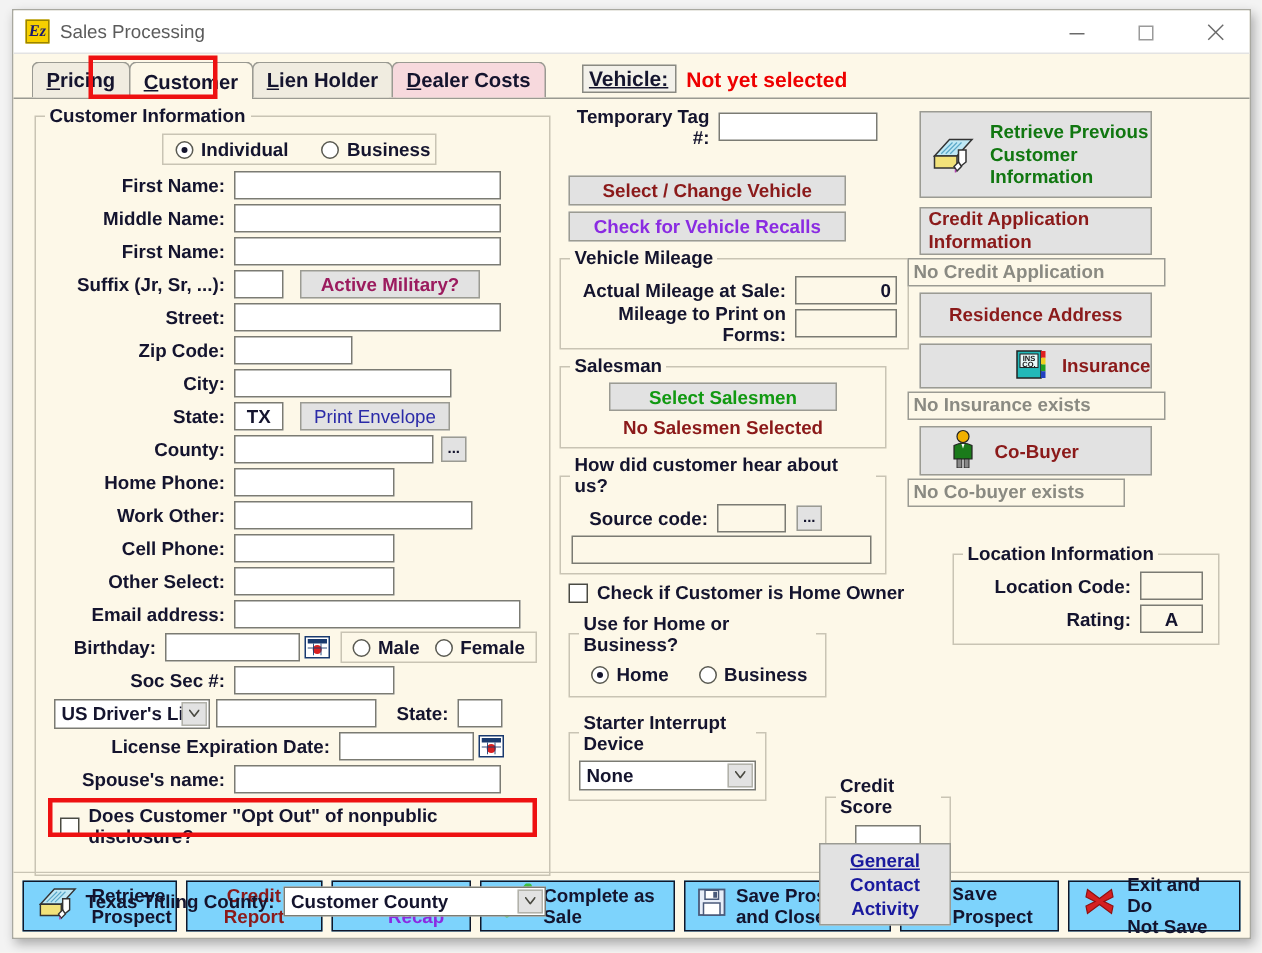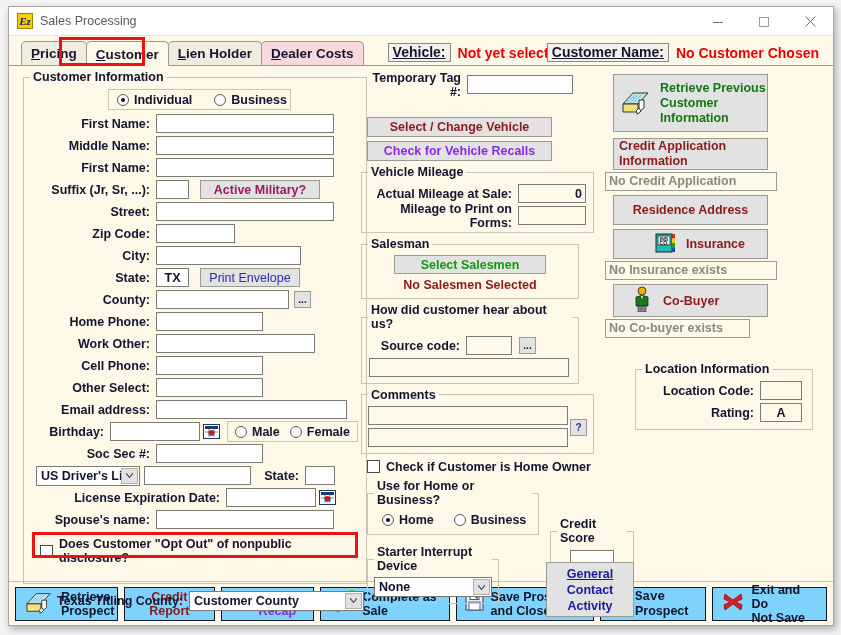--- a/index.html
+++ b/index.html
@@ -105,21 +105,21 @@
     position: absolute; right: 14px; bottom: 3px;
   }
   
   .body {
     flex: 1;
     position: relative;
     background: #fdf8e8;
   }
   .col { position: absolute; top: 0; }
   .colL { left: 14px;  top: 4px;  width: 344px; }
-  .colM { left: 352px; top: 4px;  width: 240px; }
+  .colM { left: 364px; top: 4px;  width: 240px; }
   .colR { left: 604px; top: 4px;  width: 212px; }
 
   fieldset {
     border: 1px solid #c9c4b4;
     margin: 0; padding: 4px 6px 6px 6px;
     background: transparent;
   }
   legend {
     font-size: 12.5px; font-weight: bold; color: #14142e;
     padding: 0 3px;
@@ -280,24 +280,20 @@
         <span><u>L</u>ien Holder</span>
       </div>
     <div class="tab pink">
         <span><u>D</u>ealer Costs</span>
       </div>
     <div class="tab-highlight"></div>
 
     <div class="vehicle-area">
       <span class="pill-label">Vehicle:</span>
       <span class="red-status">Not yet selected</span>
-    </div>
-    <div class="cust-area">
-      <span class="pill-label">Customer Name:</span>
-      <span class="red-status">No Customer Chosen</span>
     </div>
   </div>
 
   <div class="body">
 
     <div class="col colL">
       <fieldset style="height:514px;position:relative;">
         <legend>Customer Information</legend>
 
         <div style="margin:1px 0 3px 78px;border:1px solid #c9c4b4;height:21px;width:183px;display:flex;align-items:center;padding:0 8px;">
@@ -480,26 +476,20 @@
       <fieldset style="margin-top:4px;width:218px;">
         <legend>How did customer hear about us?</legend>
         <div class="row">
           <span class="lbl" style="width:98px;">Source code:</span>
           <input class="fld readonly" style="width: 46px;" value="">
           <div class="btn btn-sm" style="margin-left:7px;">...</div>
         </div>
         <input class="fld readonly" style="width: 200px; margin-left: 1px;" value="">
       </fieldset>
 
-      <fieldset style="margin-top:4px;width:233px;position:relative;">
-        <legend>Comments</legend>
-        <input class="fld readonly" style="width: 200px;" value="">
-        <div class="btn btn-sm" style="position:absolute;right:6px;top:17px;color:#2a2a8a;">?</div>
-        <input class="fld readonly" style="width: 200px; margin-top: 3px;" value="">
-      </fieldset>
 
       <div style="margin-top:5px;margin-left:6px;">
         <span class="chk">
           <span class="cbox"></span>
           <span>Check if Customer is Home Owner</span>
         </span>
       </div>
 
       <fieldset style="margin-top:2px;margin-left:6px;width:172px;">
         <legend>Use for Home or Business?</legend>
@@ -560,21 +550,21 @@
       </div>
 
       <div class="btn" style="margin-top:6px;width:155px;height:32px;flex-direction:column;align-items:flex-start;padding-left:5px;color:#8b1a1a;line-height:15px;">
         <span>Credit Application</span>
         <span>Information</span>
       </div>
       <div class="statusbox" style="margin-top:2px;margin-left:-8px;width:172px;">No Credit Application</div>
 
       <div class="btn" style="margin-top:4px;width:155px;height:30px;color:#8b1a1a;">Residence Address</div>
 
-      <div class="btn" style="margin-top:4px;width:155px;height:30px;justify-content:center;padding-left:19px;gap:9px;">
+      <div class="btn" style="margin-top:4px;width:155px;height:30px;justify-content:flex-end;padding-left:19px;gap:9px;">
         <span class="ico">
           <svg width="22" height="22" viewBox="0 0 22 22">
             <rect x="1" y="2" width="16" height="18" fill="#22b8b8" stroke="#222" stroke-width="1"></rect>
             <rect x="3" y="4" width="12" height="9" fill="#e8f8f8" stroke="#222" stroke-width="0.7"></rect>
             <text x="9" y="8.5" font-family="Liberation Sans, sans-serif" font-size="5" font-weight="bold" fill="#111" text-anchor="middle">INS</text>
             <text x="9" y="12.6" font-family="Liberation Sans, sans-serif" font-size="5" font-weight="bold" fill="#111" text-anchor="middle">CO.</text>
             <rect x="17" y="2" width="3" height="4.5" fill="#e02020"></rect>
             <rect x="17" y="6.5" width="3" height="4.5" fill="#f0d020"></rect>
             <rect x="17" y="11" width="3" height="4.5" fill="#20a020"></rect>
             <rect x="17" y="15.5" width="3" height="4.5" fill="#2040c0"></rect>

